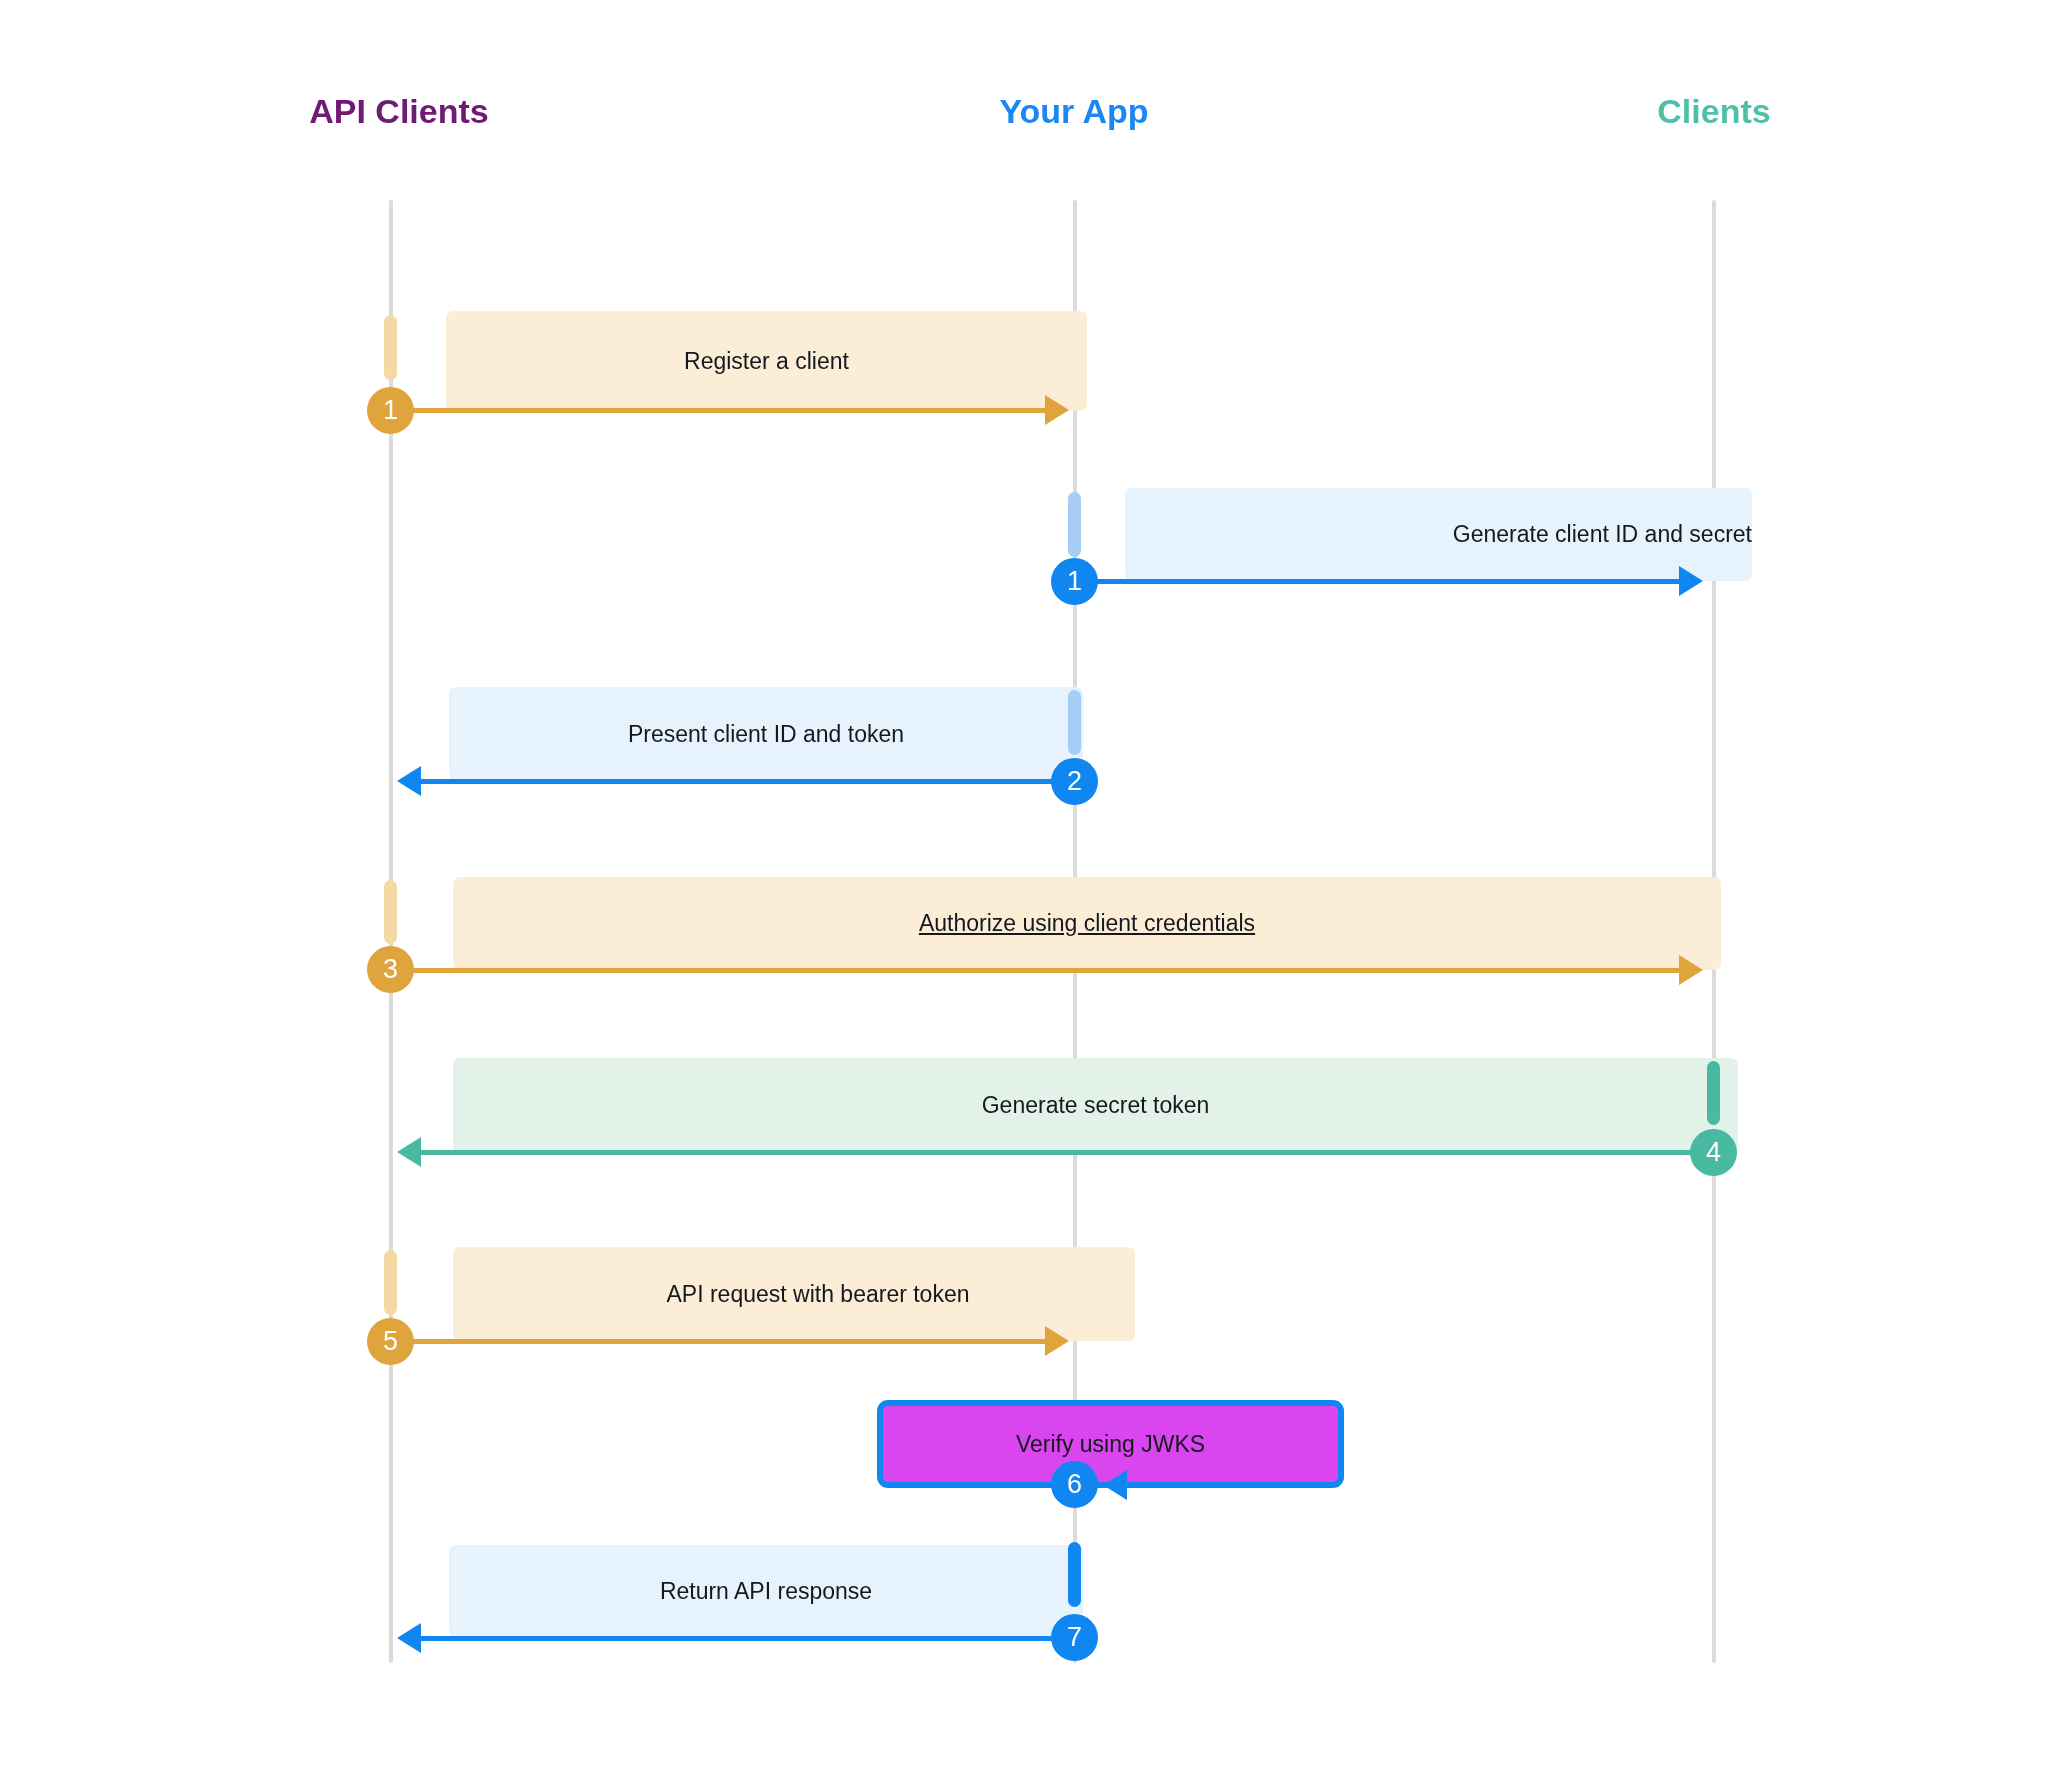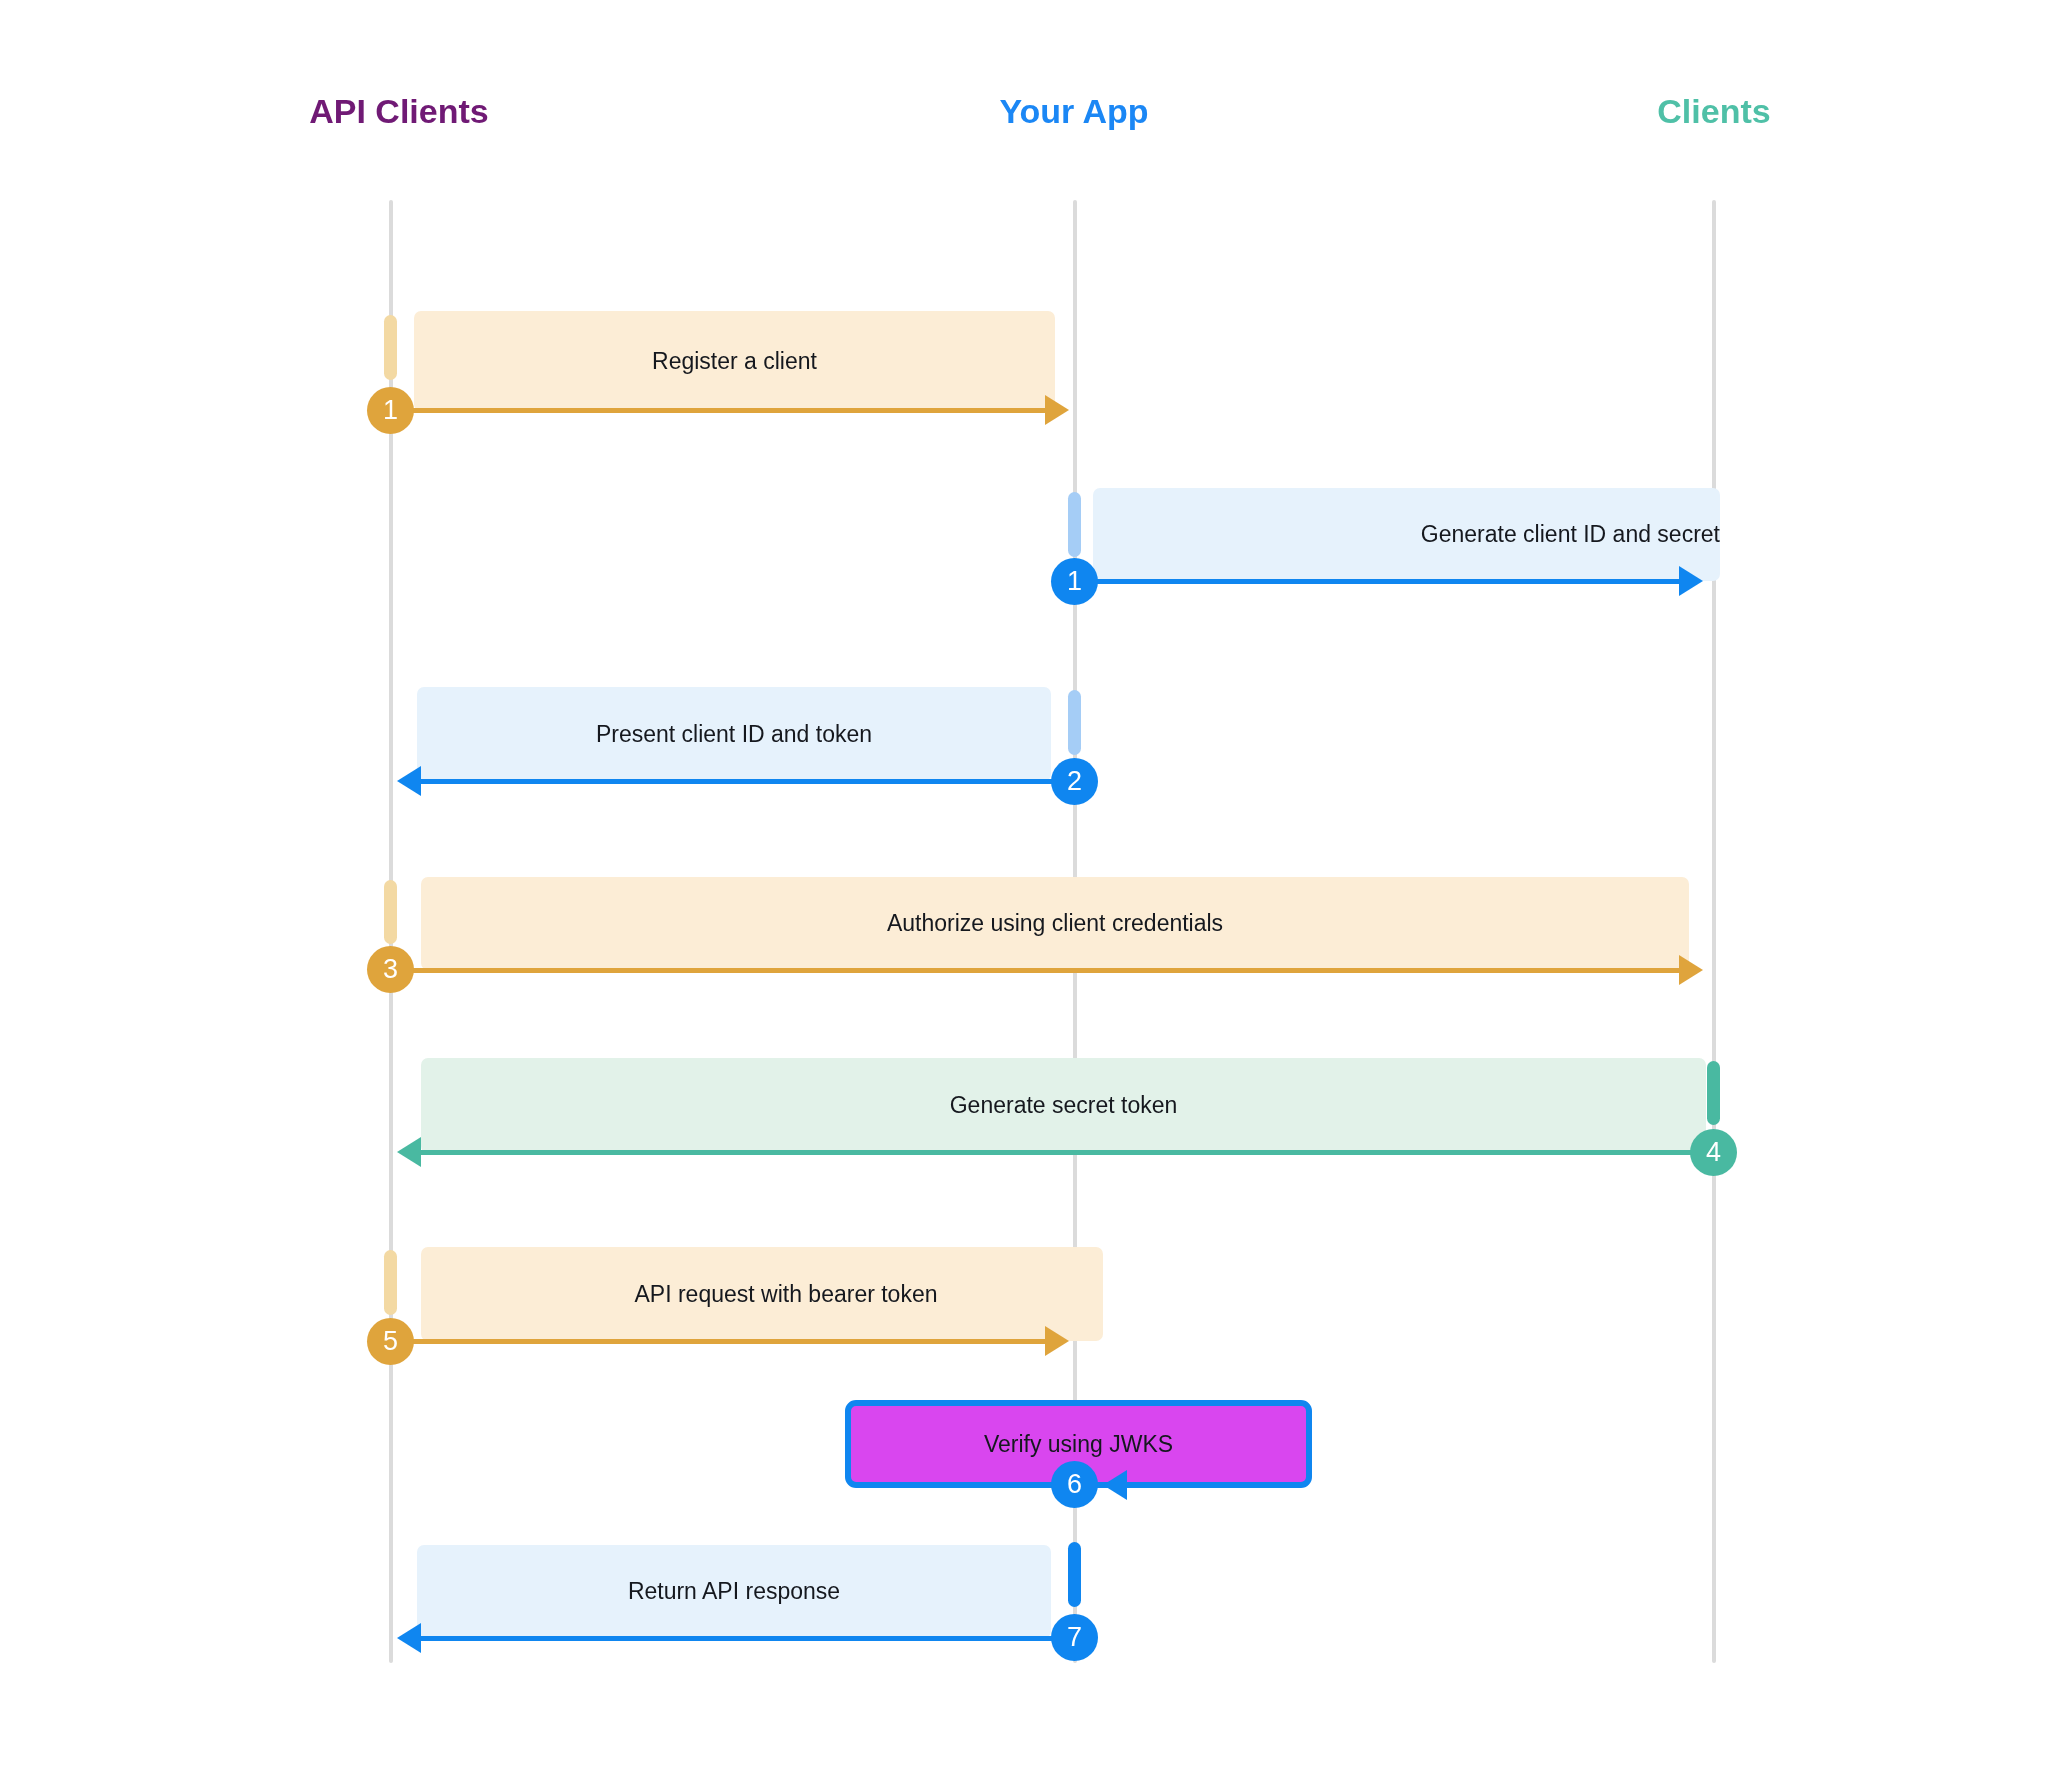--- a/index.html
+++ b/index.html
@@ -18,33 +18,33 @@
   
   .lifeline{
     position:absolute;top:200px;height:1463px;width:3.5px;background:#DBDBDB;
     border-radius:2px;z-index:0;
   }
   .ll-a{left:389px;} .ll-b{left:1073px;} .ll-c{left:1712px;}
   
   .box{
     position:absolute;z-index:2;border-radius:7px;
     display:flex;align-items:center;justify-content:center;
-    font-size:23px;color:#15181E;letter-spacing:0px;
+    font-size:23px;color:#15181E;letter-spacing:0px;margin-left:32px;
   }
   .box-orange{background:#FCEDD6;}
   .box-blue{background:#E6F2FC;}
   .box-teal{background:#E2F2E9;}
   .box-self{
     background:#d946ef;border:6.5px solid #0F86F0;border-radius:11px;
     box-sizing:border-box;
   }
   .bx1{left:414px;top:311px;width:641px;height:100px;}
   .bx2{left:1093px;top:488px;width:627px;height:93px;justify-content:flex-end;}
   .bx3{left:417px;top:687px;width:634px;height:94px;}
-  .bx4{left:421px;top:877px;width:1268px;height:93px;}
+  .bx4{left:421px;top:877px;width:1268px;height:93px;text-decoration:underline;}
   .bx5{left:421px;top:1058px;width:1285px;height:95px;}
   .bx6{left:421px;top:1247px;width:634px;height:94px;padding-left:48px;}
   .bx7{left:845px;top:1400px;width:467px;height:88px;}
   .bx8{left:417px;top:1545px;width:634px;height:93px;}
   
   .pill{position:absolute;width:13px;border-radius:6.5px;z-index:3;}
   .pill-orange{background:#F3D9A3;}
   .pill-blue-light{background:#A5CDF6;}
   .pill-blue-solid{background:#0F86F0;}
   .pill-teal-solid{background:#49B9A1;}

